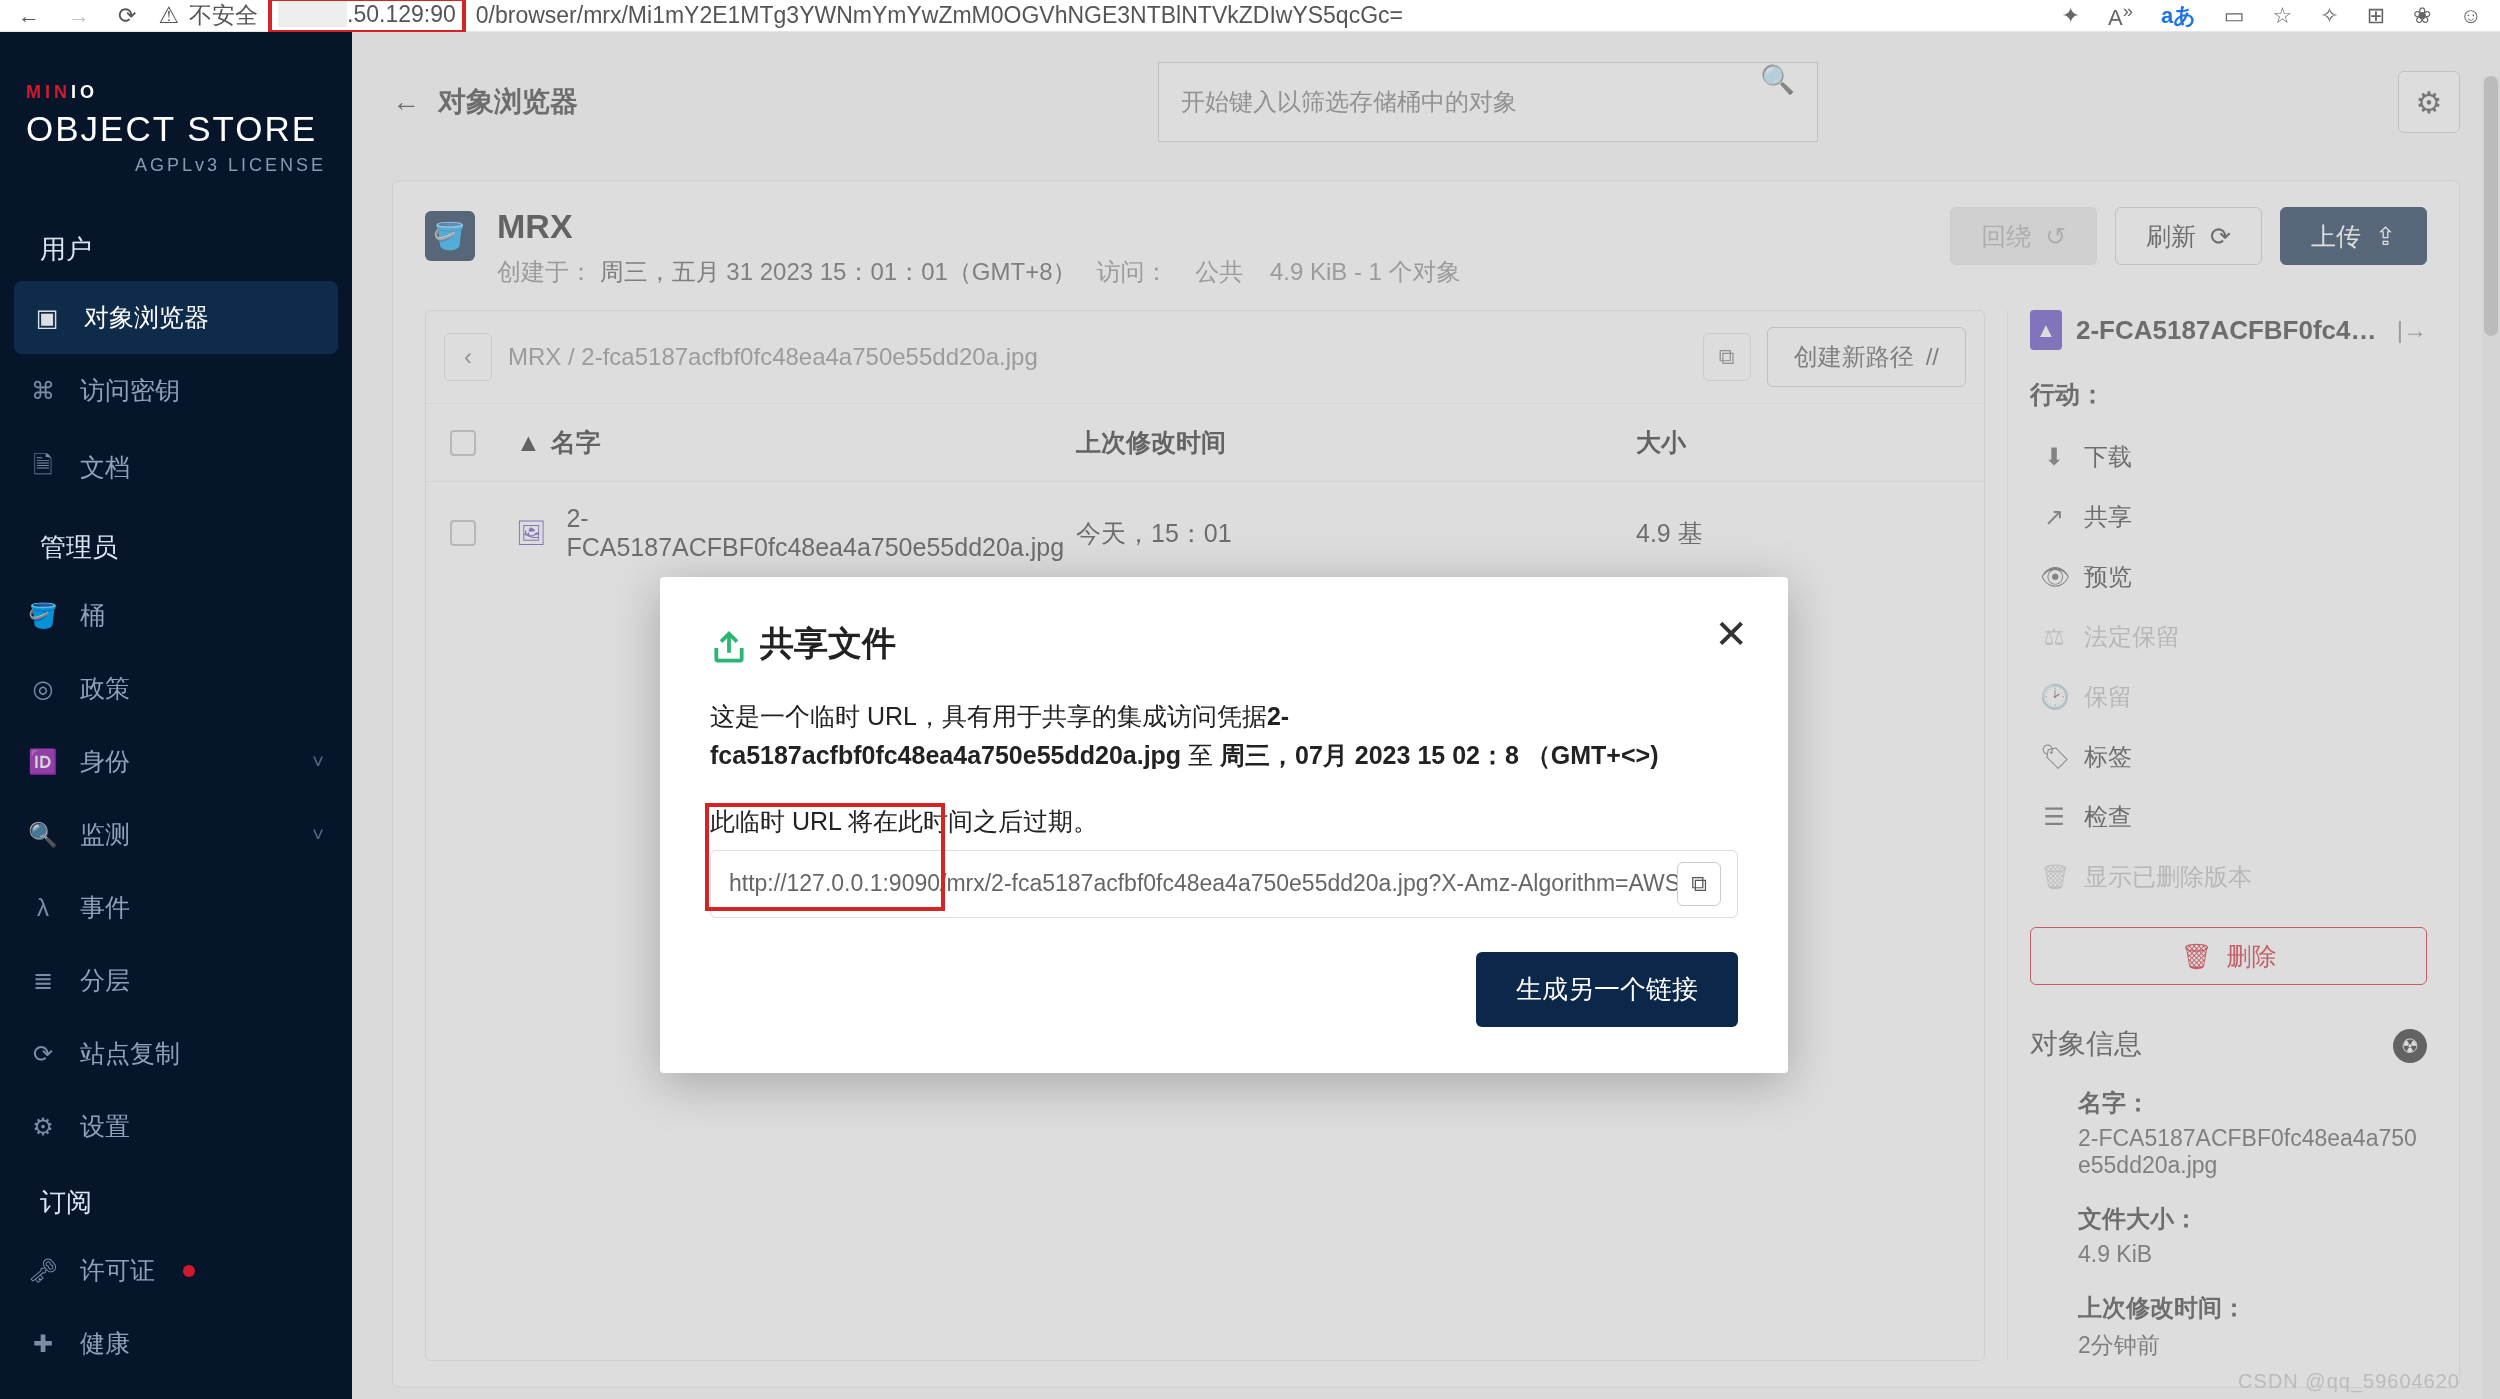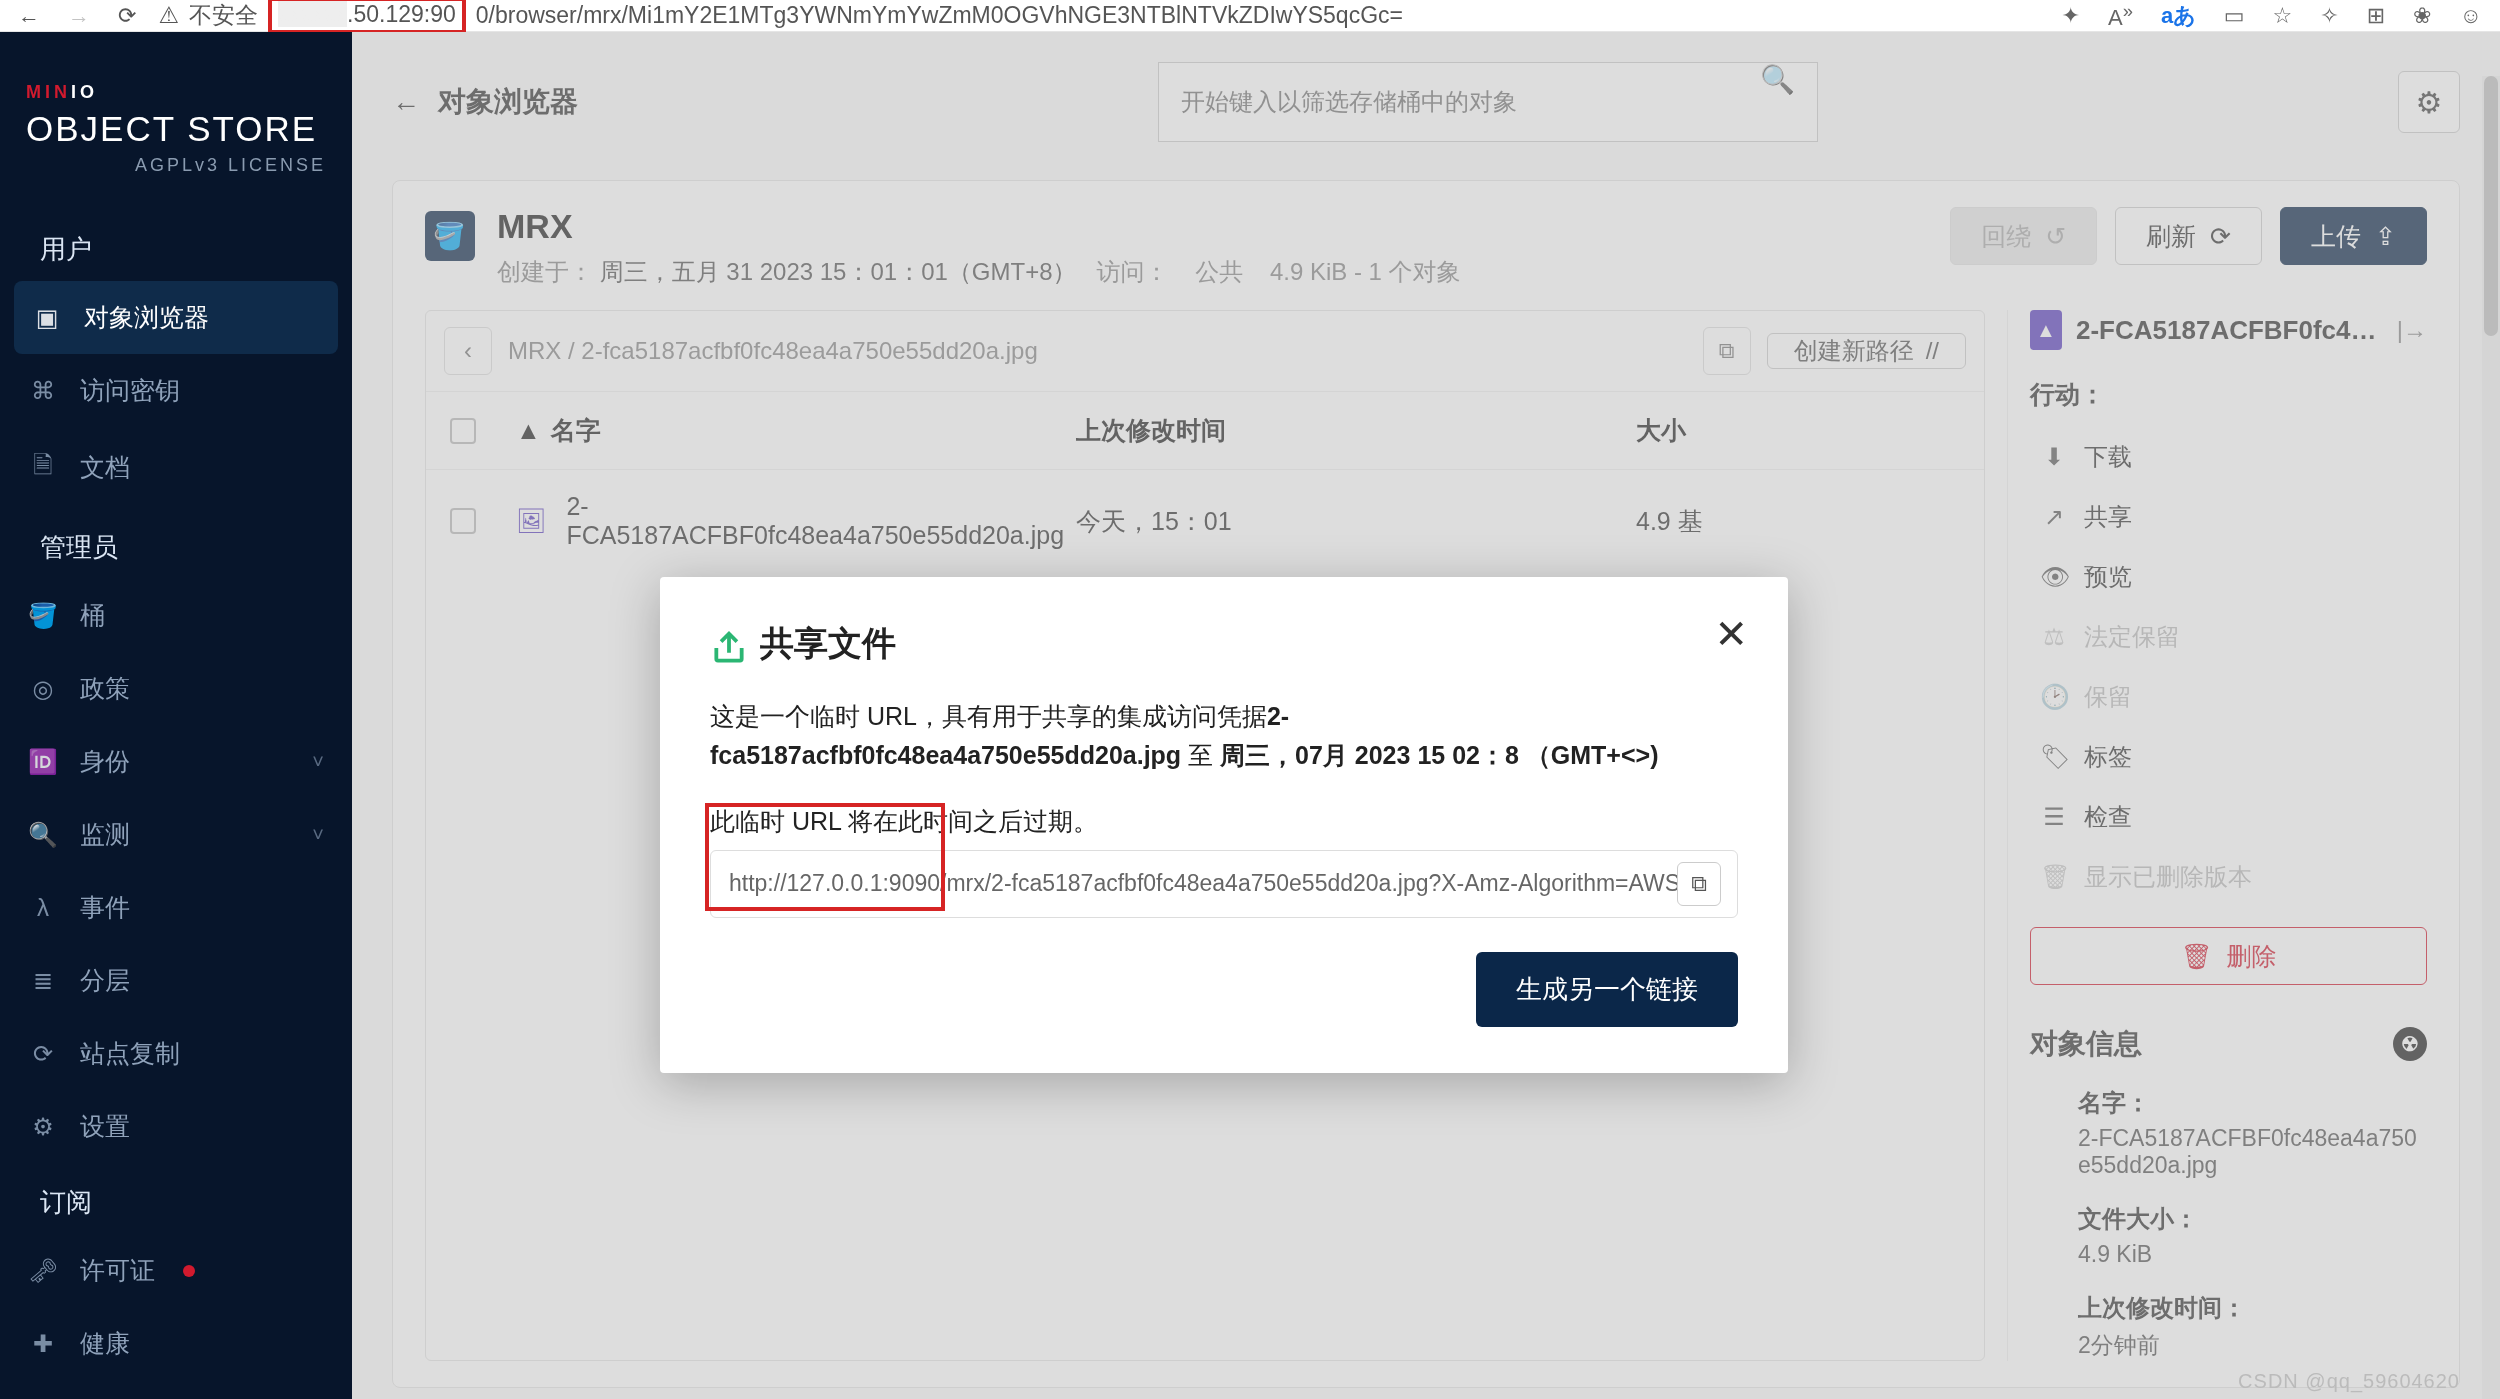--- a/index.html
+++ b/index.html
@@ -44,40 +44,40 @@
 .btn { height: 58px; padding: 0 30px; border-radius: 6px; font-size: 25px; display: flex; align-items: center; gap: 14px; cursor: pointer; border: 1px solid #ccc; background: #fff; color: #333; }
 .btn.disabled { background: #e8e8e8; color: #aaa; border-color: #e0e0e0; }
 .btn.primary { background: #0b2749; color: #fff; border-color: #0b2749; }
 
 .body-row { display: flex; margin-top: 22px; gap: 22px; flex: 1; min-height: 0; }
 .table-panel { flex: 1; border: 1px solid #e3e3e3; border-radius: 6px; display: flex; flex-direction: column; }
 .crumb-row { display: flex; align-items: center; padding: 16px 18px; border-bottom: 1px solid #eee; gap: 16px; }
 .crumb-back { width: 48px; height: 48px; border: 1px solid #ddd; border-radius: 6px; display: flex; align-items: center; justify-content: center; color: #777; font-size: 24px; }
 .crumb-text { color: #888; font-size: 24px; flex: 1; }
 .crumb-copy { width: 48px; height: 48px; border: 1px solid #ddd; border-radius: 6px; display: flex; align-items: center; justify-content: center; color: #777; font-size: 22px; }
-.crumb-newpath { height: 36px; padding: 0 26px; border: 1px solid #ccc; border-radius: 6px; display: flex; align-items: center; gap: 12px; font-size: 24px; color: #555; }
+.crumb-newpath { height: 60px; padding: 0 26px; border: 1px solid #ccc; border-radius: 6px; display: flex; align-items: center; gap: 12px; font-size: 24px; color: #555; }
 .thead { display: flex; align-items: center; padding: 22px 24px; border-bottom: 1px solid #eee; font-size: 25px; font-weight: 600; color: #222; }
 .chk { width: 26px; height: 26px; border: 2px solid #bbb; border-radius: 4px; }
 .col-name { margin-left: 40px; width: 560px; display: flex; align-items: center; gap: 10px; }
 .col-mod { width: 560px; }
 .col-size { width: 200px; }
 .trow { display: flex; align-items: center; padding: 22px 24px; font-size: 25px; color: #333; }
 .trow .file-icon { color: #5a3fc0; margin-right: 10px; font-size: 24px; flex-shrink:0;}
 .dim-overlay { position: absolute; inset: 0; background: rgba(180,180,180,0.45); pointer-events: none; }
 
 .right-panel { width: 420px; border-left: 1px solid #eee; padding-left: 22px; display: flex; flex-direction: column; font-size: 24px; color: #333; }
 .rp-hdr { display: flex; align-items: center; gap: 14px; margin-bottom: 28px; }
 .rp-hdr .file-icon2 { width: 32px; height: 40px; background: #5a3fc0; color: #fff; display: flex; align-items: center; justify-content: center; border-radius: 4px; font-size: 20px; }
 .rp-hdr .fname { font-weight: 700; font-size: 26px; flex: 1; overflow: hidden; text-overflow: ellipsis; white-space: nowrap; }
 .rp-section-label { font-weight: 700; margin-bottom: 16px; font-size: 25px; }
 .action-item { display: flex; align-items: center; gap: 16px; padding: 14px 10px; border-radius: 6px; color: #333; font-size: 24px; }
 .action-item.muted { color: #bbb; }
 .action-item .ai-icon { width: 28px; text-align: center; opacity: .8; }
 .delete-btn { margin-top: 20px; height: 58px; border: 1px solid #d11a2e; color: #d11a2e; border-radius: 6px; display: flex; align-items: center; justify-content: center; gap: 14px; font-size: 25px; background: #fff; }
-.obj-info-hdr { display: flex; align-items: center; justify-content: space-between; margin-top: 40px; font-size: 28px; font-weight: 700; }
+.obj-info-hdr { display: flex; align-items: flex-end; justify-content: space-between; margin-top: 40px; font-size: 28px; font-weight: 400; }
 .obj-info-hdr .dia { width: 34px; height: 34px; border-radius: 50%; background: #222; color: #fff; display:flex;align-items:center;justify-content:center;font-size:20px;}
 .info-block { margin-top: 24px; margin-left: 48px; }
 .info-label { font-weight: 700; font-size: 24px; margin-bottom: 6px; }
 .info-val { color: #555; font-size: 23px; word-break: break-all; }
 
 .modal { position: absolute; left: 660px; top: 545px; width: 1128px; background: #fff; border-radius: 4px; box-shadow: 0 10px 50px rgba(0,0,0,.25); padding: 44px 50px 46px 50px; z-index: 20; }
 .modal-hdr { display: flex; align-items: flex-end; gap: 12px; }
 .modal-hdr .share-icon { color: #2bb673; font-size: 40px; }
 .modal-title { font-size: 34px; font-weight: 700; color: #222; }
 .modal-close { position: absolute; right: 40px; top: 34px; font-size: 40px; color: #333; cursor: pointer; }

